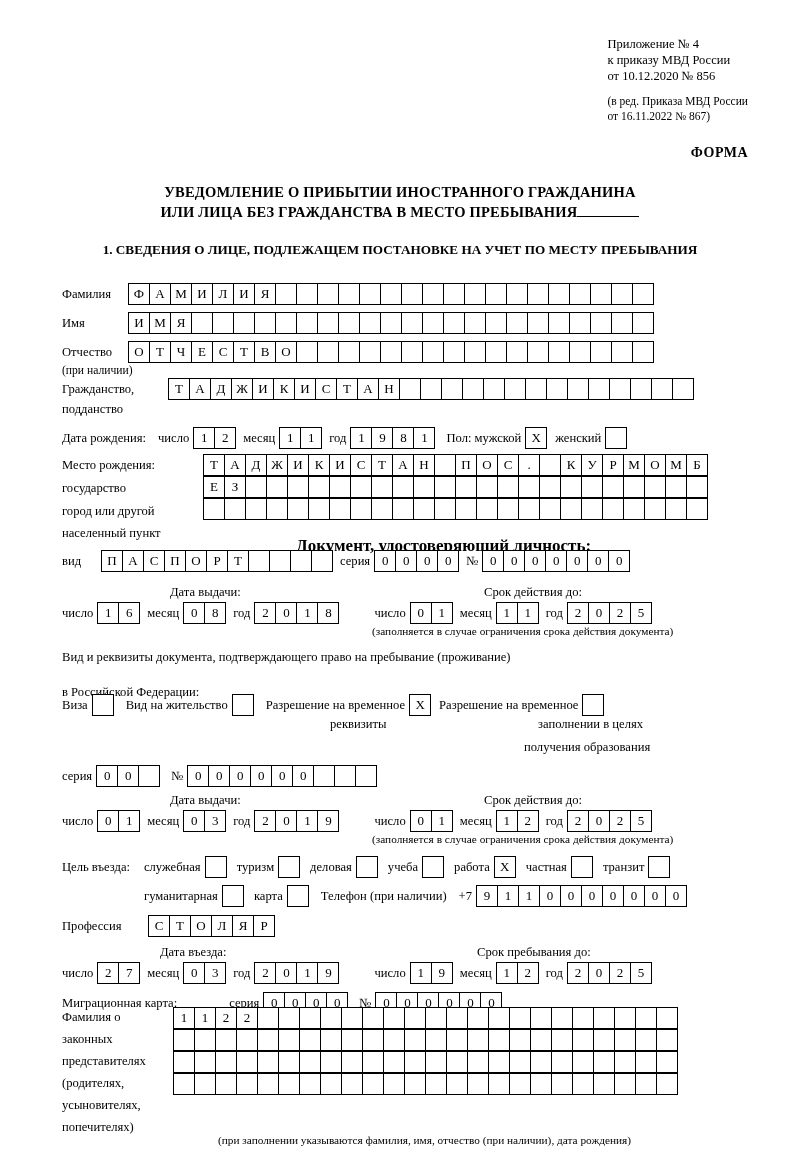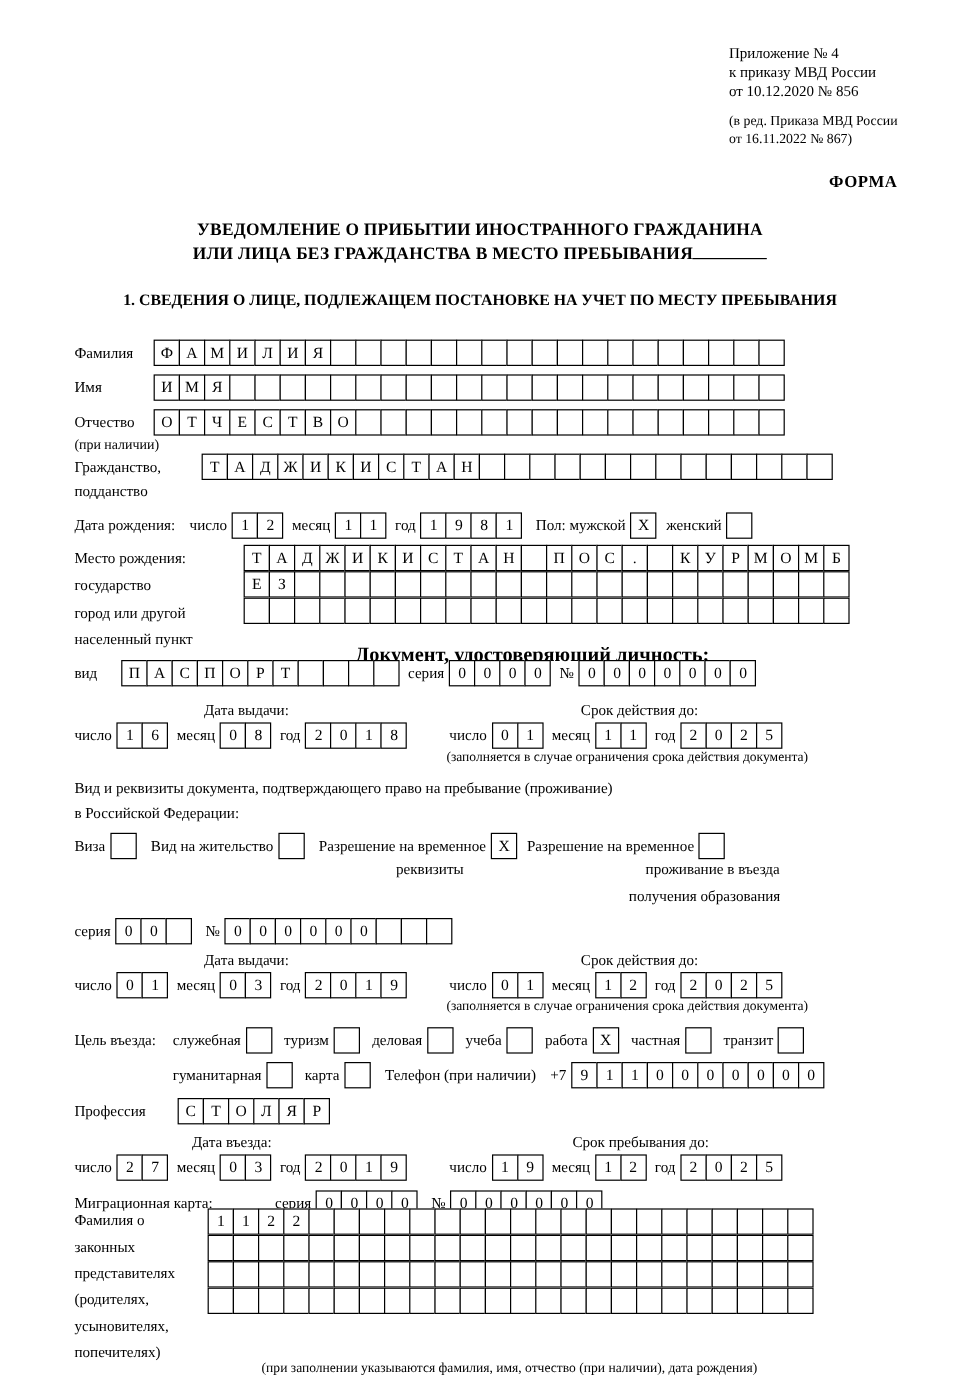--- a/index.html
+++ b/index.html
@@ -387,34 +387,34 @@
         <div class="cell">2</div>
         <div class="cell">0</div>
         <div class="cell">2</div>
         <div class="cell">5</div>
       </div>
   </div>
 
   <div class="note-small" style="position:absolute;left:372px;top:625px;">(заполняется в случае ограничения срока действия документа)</div>
 
   <div class="lbl" style="position:absolute;left:62px;top:650px;">Вид и реквизиты документа, подтверждающего право на пребывание (проживание)</div>
-  <div class="lbl" style="position:absolute;left:62px;top:671px;">в Российской Федерации:</div>
+  <div class="lbl" style="position:absolute;left:62px;top:685px;">в Российской Федерации:</div>
 
   <div class="row" style="left:62px;top:694px;">
     <div class="lbl mr4">Виза</div>
     <div class="box"></div>
     <div class="lbl mr4 ml12">Вид на жительство</div>
     <div class="box"></div>
     <div class="lbl mr4 ml12">Разрешение на временное</div>
     <div class="box">X</div>
     <div class="lbl mr4 ml8">Разрешение на временное</div>
     <div class="box"></div>
   </div>
   <div class="lbl" style="position:absolute;left:330px;top:717px;">реквизиты</div>
-  <div class="lbl" style="position:absolute;left:538px;top:717px;">проживание в въезда</div>
+  <div class="lbl" style="position:absolute;left:538px;top:717px;">заполнении в целях</div>
   <div class="lbl" style="position:absolute;left:524px;top:740px;">получения образования</div>
 
   <div class="row" style="left:62px;top:765px;">
     <div class="lbl mr4">серия</div>
     <div class="cells" id="permit-series">
         <div class="cell">0</div>
         <div class="cell">0</div>
         <div class="cell"></div>
       </div>
     <div class="lbl ml12 mr4">№</div>

